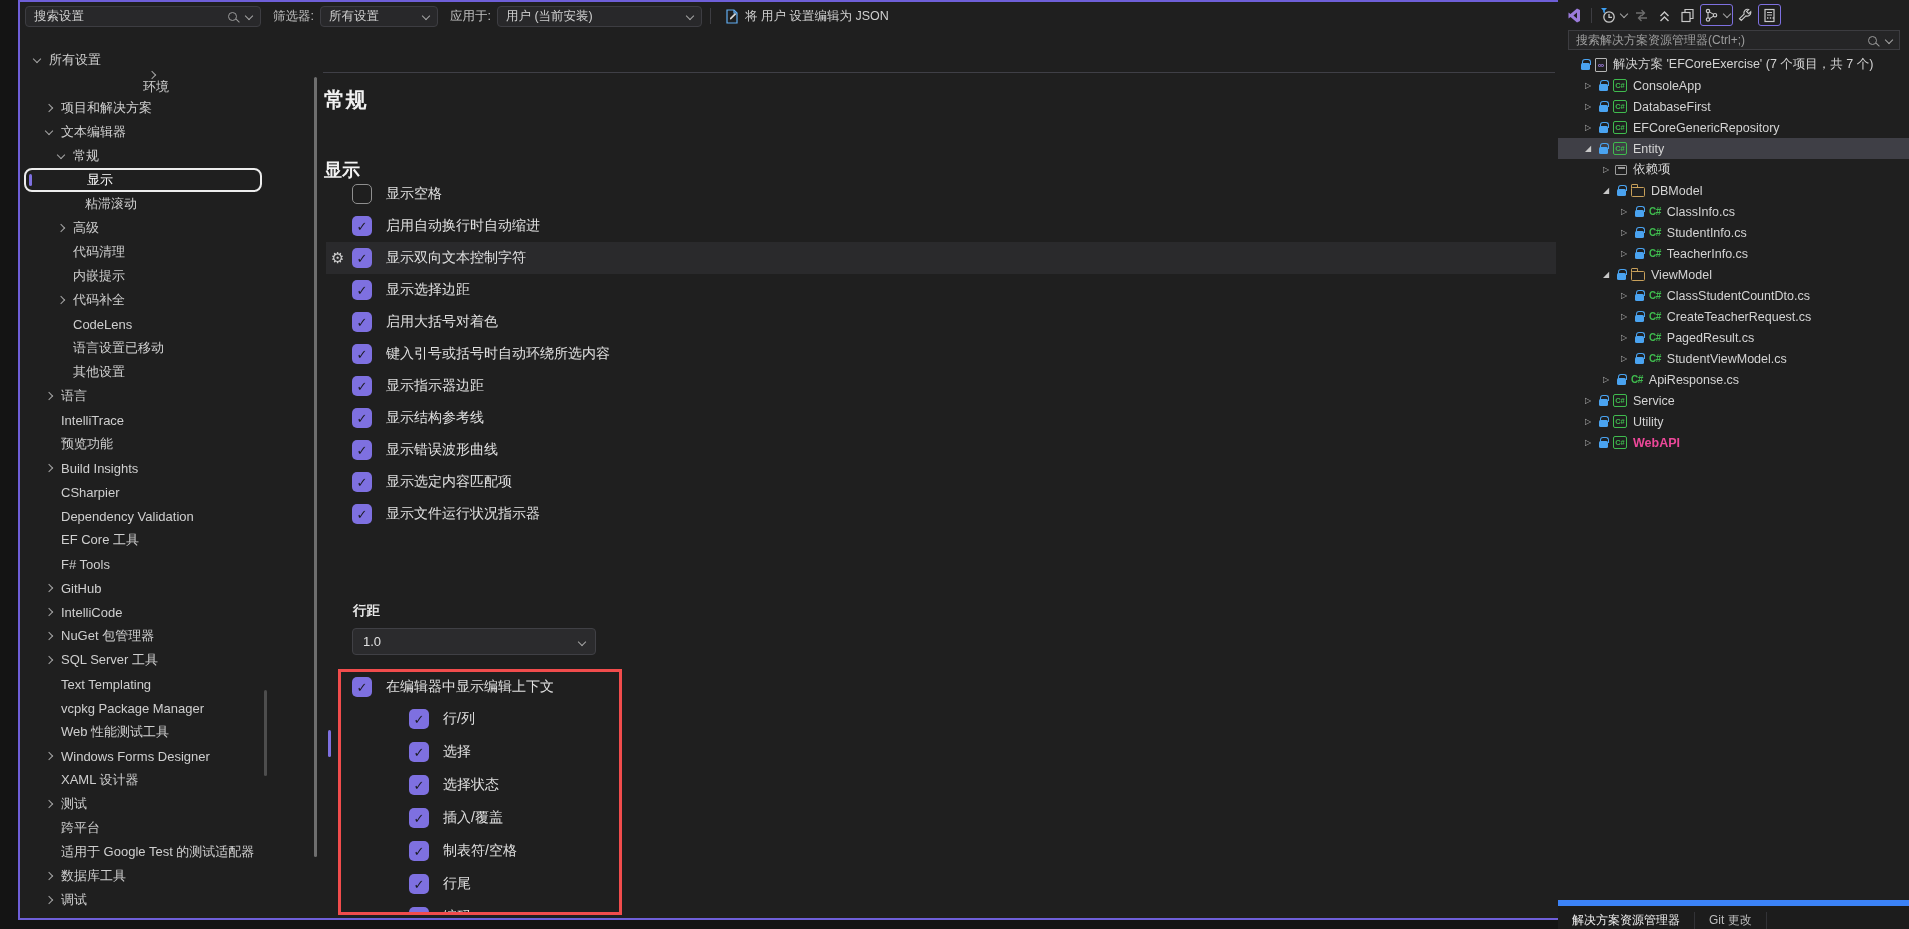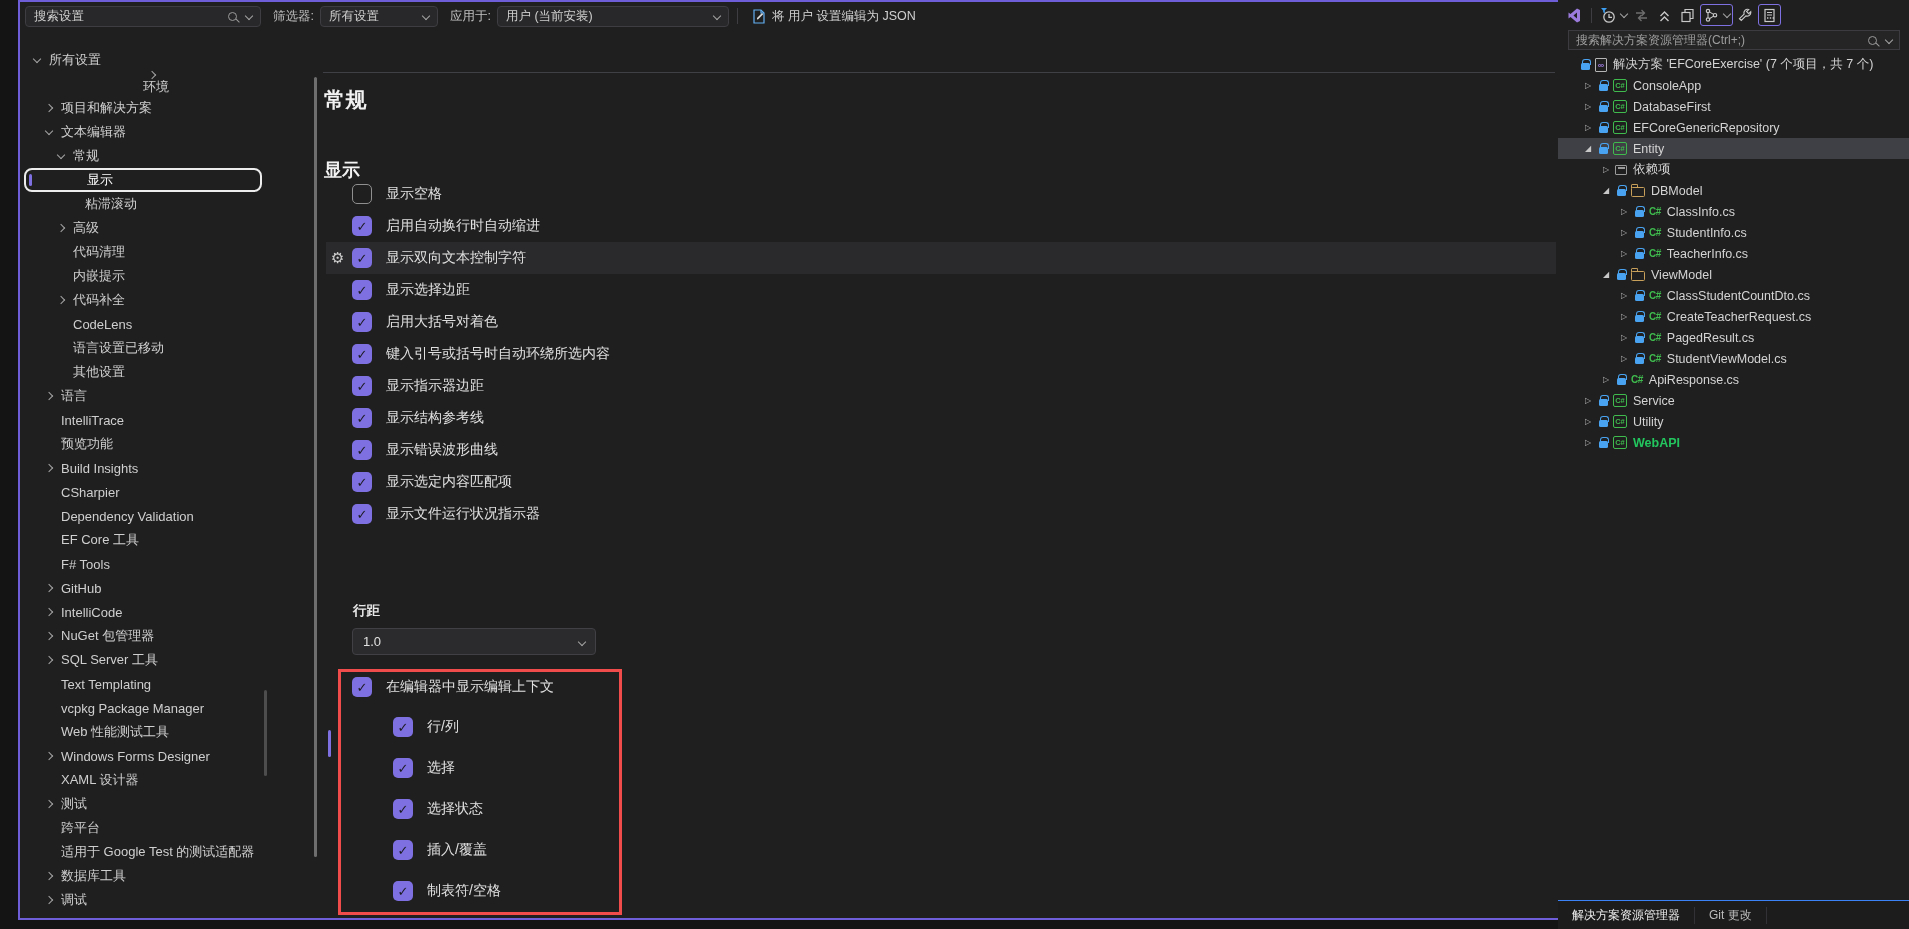--- a/index.html
+++ b/index.html
@@ -17,21 +17,21 @@
   
   #settings-window{position:absolute;left:18px;top:0;width:1556px;height:920px;background:var(--win);border:2px solid var(--border-purple)}
 
   
   #topbar{position:absolute;left:0;top:0;width:100%;height:28px;display:flex;align-items:center;color:#c8c8c8;font-size:12.5px}
   .tb-input{height:21px;background:#28282a;border:1px solid #3d3d42;border-radius:4px;display:flex;align-items:center;padding:0 8px;color:#cfcfcf}
   #tb-search{width:236px;margin-left:5px;justify-content:space-between}
   .tb-label{margin-left:12px;color:#c2c2c2}
   .tb-drop{margin-left:6px;justify-content:space-between}
   #tb-filter-drop{width:118px}
-  #tb-apply-drop{width:232px}
+  #tb-apply-drop{width:205px}
   .tb-sep{width:1px;height:16px;background:#3d3d42;margin:0 8px}
   #tb-json-btn{display:flex;align-items:center;gap:6px;color:#d0d0d0;padding:2px 6px;border-radius:3px;cursor:default}
   .chev{display:inline-block;width:6px;height:6px;border-right:1.4px solid #a5a5a5;border-bottom:1.4px solid #a5a5a5;flex:none}
   .chev.right{transform:rotate(-45deg)}
   .chev.down{transform:rotate(45deg)}
   .mag{position:relative;width:9px;height:9px;border:1.4px solid #9a9a9a;border-radius:50%;flex:none}
   .mag::after{content:"";position:absolute;width:5px;height:1.4px;background:#9a9a9a;transform:rotate(45deg);right:-4px;bottom:-1.5px}
   .srch-icons{display:flex;align-items:center;gap:9px}
 
   
@@ -55,50 +55,50 @@
   .opt .modbar{position:absolute;left:4px;top:3px;bottom:3px;width:3px;border-radius:2px;background:var(--accent)}
   .cb{width:20px;height:20px;border-radius:5px;flex:none;display:flex;align-items:center;justify-content:center}
   .cb.on{background:var(--accent)}
   .cb.on::after{content:"✓";color:#1b1b22;font-size:13px;font-weight:700;line-height:1}
   .cb.off{border:1.5px solid #8f8f8f;background:transparent}
   #spacing-label{position:absolute;left:85px;top:572px;font-size:13.5px;font-weight:700;color:#e8e8e8}
   #spacing-drop{position:absolute;left:84px;top:598px;width:244px;height:27px;background:#2b2b2d;border:1px solid #404045;border-radius:4px;display:flex;align-items:center;justify-content:space-between;padding:0 10px;font-size:13px;color:#e0e0e0}
   #ctx-modbar{position:absolute;left:60px;top:700px;width:3px;height:27px;border-radius:2px;background:var(--accent)}
   #ctx-box{position:absolute;left:70px;top:639px;width:284px;height:246px;border:3px solid var(--red);overflow:hidden}
   .ctx-parent{position:relative;height:30px;display:flex;align-items:center;padding-left:11px;gap:14px;font-size:14px;color:#e0e0e0}
-  .ctx-child{position:relative;height:32px;display:flex;align-items:center;padding-left:52px;gap:14px;font-size:14px;color:#e0e0e0;margin-top:9px}
+  .ctx-child{position:relative;height:32px;display:flex;align-items:center;padding-left:68px;gap:14px;font-size:14px;color:#e0e0e0;margin-top:1px}
 
   
   #win-scrolltrack{position:absolute;left:1543px;top:28px;width:5px;height:888px;background:#242425}
   #win-scrollthumb{position:absolute;left:0;top:22px;width:5px;height:812px;background:#636363}
 
   
   #panel{position:absolute;left:1558px;top:0;width:351px;height:929px;background:var(--win)}
   #panel-toolbar{position:absolute;left:6px;top:2px;height:26px;display:flex;align-items:center;gap:2px}
   .tbtn{height:22px;display:flex;align-items:center;justify-content:center;padding:0 2px;border-radius:3px;position:relative}
   .tbtn.boxed{border:1px solid var(--accent)}
   .tsep{width:1px;height:15px;background:#3d3d42;margin:0 4px}
   #panel-search{position:absolute;left:10px;top:30px;width:332px;height:20px;background:#252526;border:1px solid #3c3c40;display:flex;align-items:center;justify-content:space-between;padding:0 7px;font-size:12px;color:#9d9d9d}
   #sol-tree{position:absolute;left:0;top:54px;width:351px}
   .tree-row{height:21px;display:flex;align-items:center;font-size:12.5px;color:#d4d4d4;gap:3px;padding-left:6px}
   .tree-row.sel{background:#3f3f46}
-  .tree-row.bold .t-label{font-weight:700;color:#22c55e}
+  .tree-row.bold .t-label{font-weight:700;color:#ec4899}
   .t-exp{width:12px;flex:none;font-size:8px;color:#b0b0b0;text-align:center;line-height:1}
   .t-exp.e{color:#c8c8c8}
   .t-label{margin-left:3px;white-space:nowrap}
   .lock{position:relative;width:9px;height:7px;background:#4aa3f0;border-radius:1.5px;flex:none;margin:0 2px;margin-top:3px}
   .lock::before{content:"";position:absolute;left:1.2px;top:-4px;width:6.4px;height:5px;border:1.5px solid #4aa3f0;border-bottom:none;border-radius:3px 3px 0 0}
   .sln-ic{width:12px;height:14px;border:1px solid #b5b5b5;border-radius:1px;color:#9b7bdb;font-size:9px;font-weight:700;display:flex;align-items:center;justify-content:center;flex:none}
   .csproj{width:14px;height:13px;border:1px solid #3fbb4e;border-radius:2px;color:#3fbb4e;font-size:7.5px;font-weight:700;display:flex;align-items:center;justify-content:center;flex:none}
   .csfile{color:#3fbb4e;font-size:10px;font-weight:700;flex:none;letter-spacing:-.5px}
   .folder{width:14px;height:10px;border:1.2px solid #c8a05a;border-radius:1.5px;position:relative;flex:none;margin-top:2px}
   .folder::before{content:"";position:absolute;top:-3.4px;left:-1.2px;width:5px;height:2.4px;border:1.2px solid #c8a05a;border-bottom:none;border-radius:1.5px 1.5px 0 0}
   .deps{width:12px;height:10px;border:1.1px solid #9a9a9a;border-radius:1px;position:relative;flex:none}
   .deps::before{content:"";position:absolute;left:1.5px;top:1.5px;right:1.5px;height:2px;background:#9a9a9a}
-  #panel-tabs{position:absolute;left:0;bottom:0;width:351px;height:29px;border-top:1px solid #3b82f6;display:flex;align-items:center;background:#1c1c1c}
+  #panel-tabs{position:absolute;left:0;bottom:0;width:351px;height:29px;border-top:6px solid #3b82f6;display:flex;align-items:flex-end;background:#1c1c1c}
   .ptab{display:flex;align-items:center;padding:0 14px;font-size:12px;color:#bdbdbd;border-right:1px solid #323236}
   .ptab.active{color:#ededed}
 </style>
 </head>
 <body>
 
 <div id="stage">
 
   <div id="settings-window">
 

